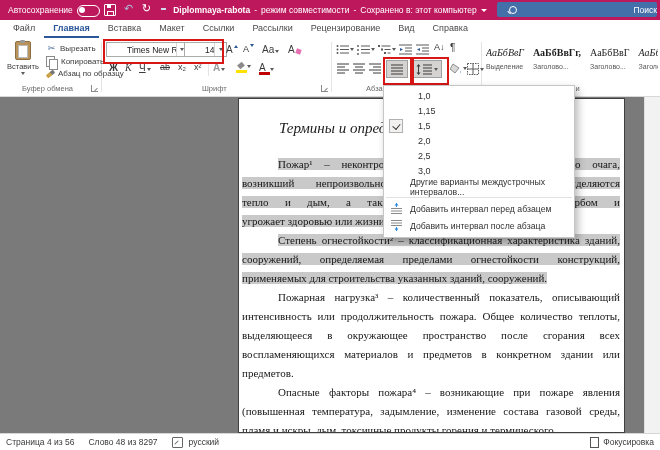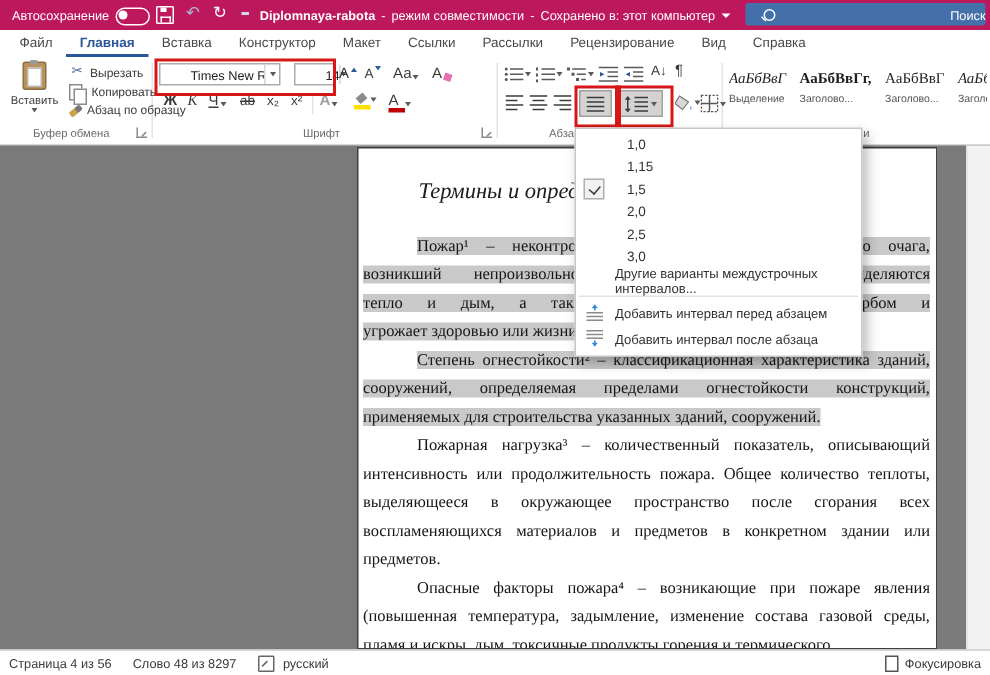--- a/index.html
+++ b/index.html
@@ -119,21 +119,20 @@
     <div id="search-box" class="abs">
       <span id="search-icon"></span>
       <span class="t">Поиск</span>
     </div>
   </div>
 
   <div id="tabsrow" class="abs">
       <div class="tab">Файл</div>
       <div class="tab active">Главная</div>
       <div class="tab">Вставка</div>
-      <div class="tab">Конструктор</div>
       <div class="tab">Макет</div>
       <div class="tab">Ссылки</div>
       <div class="tab">Рассылки</div>
       <div class="tab">Рецензирование</div>
       <div class="tab">Вид</div>
       <div class="tab">Справка</div>
     </div>
 
   <div id="ribbon" class="abs">
     <div class="gsep" style="left:101px"></div>
@@ -159,21 +158,21 @@
     </div>
     <div class="glabel" style="left:22px">Буфер обмена</div>
     <div class="launcher" style="left:91px"></div>
 
     <div class="combo" style="left:106px;top:4px;width:81px">
       <span style="white-space:nowrap;overflow:hidden">Times New Ron</span>
       <span class="cw">
           <span class="caret-d"></span>
         </span>
     </div>
-    <div class="combo" style="left:196px;top:4px;width:27px">
+    <div class="combo" style="left:184px;top:4px;width:43px">
       <span>14</span>
       <span class="cw">
           <span class="caret-d"></span>
         </span>
     </div>
     <div class="redbox" style="left:103px;top:1px;width:117px;height:21px"></div>
     <div class="fbtn" style="left:226px;top:6px">
         <span>А</span>
         <span style="width:0;height:0;border-left:2.5px solid transparent;border-right:2.5px solid transparent;border-bottom:3px solid #2b579a;margin-bottom:7px"></span>
       </div>

